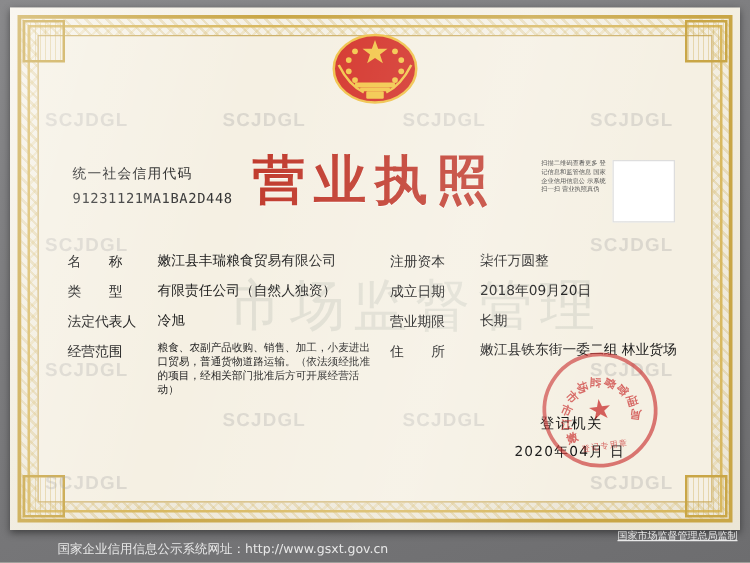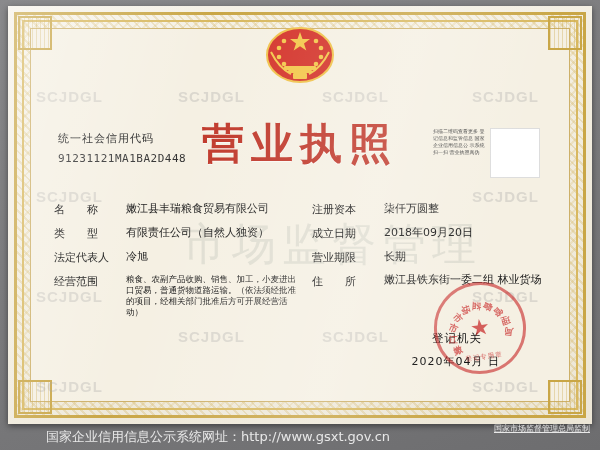--- a/index.html
+++ b/index.html
@@ -119,21 +119,21 @@
     position:absolute;top:6px;left:0;width:100%;height:100%;
     font-size:8px;letter-spacing:1px;
   }
   .seal .arc span{
     position:absolute;left:50%;top:50%;
     transform-origin:0 0;font-size:9px;font-weight:bold;
   }
   .seal .bottomtxt{position:absolute;bottom:9px;width:100%;text-align:center;font-size:6.5px;letter-spacing:1px;}
 
   
-  .footer-left{position:absolute;left:8px;bottom:4px;font-size:13px;color:#e8e8e8;font-family:"DejaVu Sans",sans-serif;padding-left:38px;}
+  .footer-left{position:absolute;left:8px;bottom:4px;font-size:10px;color:#e8e8e8;font-family:"DejaVu Sans",sans-serif;padding-left:38px;}
   .footer-right{position:absolute;right:10px;bottom:16px;font-size:8px;color:#e8e8e8;font-family:"DejaVu Sans",sans-serif;text-decoration:underline;}
 </style>
 </head>
 <body>
 
 <div id="page">
 
   <div class="sheet">
 
     <div class="border-outer"></div>

